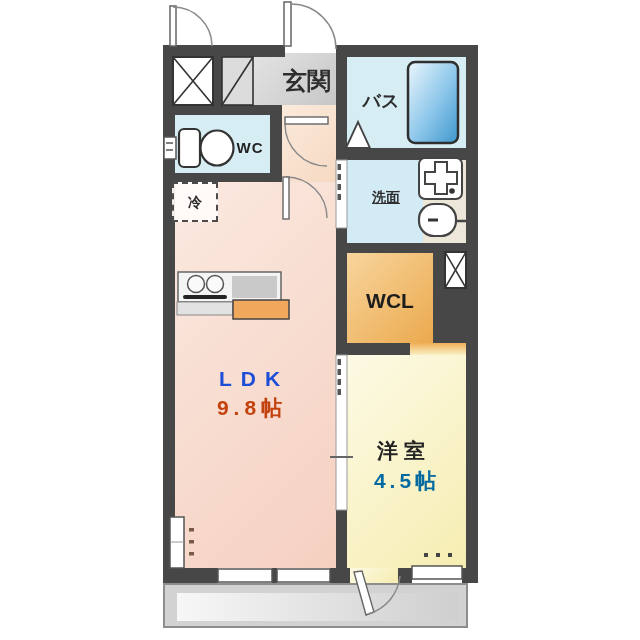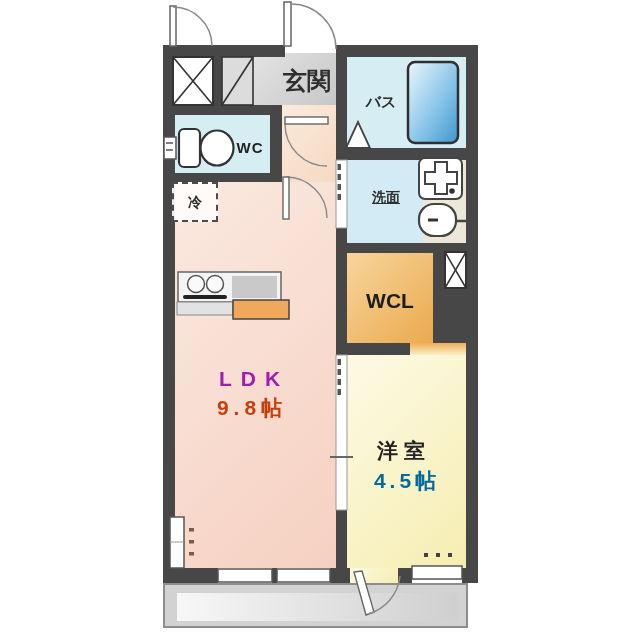--- a/index.html
+++ b/index.html
@@ -186,22 +186,22 @@
     </g>
     <g>
       <rect x="412" y="566" width="50" height="13" fill="#ffffff" stroke="#555" stroke-width="1.5"></rect>
       <rect x="424" y="553" width="4" height="4" fill="#444"></rect>
       <rect x="436" y="553" width="4" height="4" fill="#444"></rect>
       <rect x="448" y="553" width="4" height="4" fill="#444"></rect>
     </g>
   </svg>
 
   <span class="label" style="left:307px;top:81px;font-size:24px;">玄関</span>
-  <span class="label" style="left:381px;top:101px;font-size:15px;">バス</span>
+  <span class="label" style="left:381px;top:101px;font-size:18px;">バス</span>
   <span class="label" style="left:250px;top:147px;font-size:15px;letter-spacing:1px;color:#222;">WC</span>
   <span class="label" style="left:386px;top:197px;font-size:14px;text-decoration:underline;">洗面</span>
   <span class="label" style="left:390px;top:300px;font-size:21px;font-weight:bold;color:#1d1d1d;">WCL</span>
-  <span class="label" style="left:254px;top:378px;font-size:21px;letter-spacing:9px;color:#a21caf;">LDK</span>
+  <span class="label" style="left:254px;top:378px;font-size:21px;letter-spacing:9px;color:#1d4ed8;">LDK</span>
   <span class="label" style="left:252px;top:407px;font-size:21px;letter-spacing:5px;color:#c2410c;">9.8帖</span>
   <span class="label" style="left:404px;top:450px;font-size:21px;letter-spacing:6px;color:#222;">洋室</span>
   <span class="label" style="left:407px;top:480px;font-size:21px;letter-spacing:4px;color:#0369a1;">4.5帖</span>
 
 </div>
 
 </body></html>

